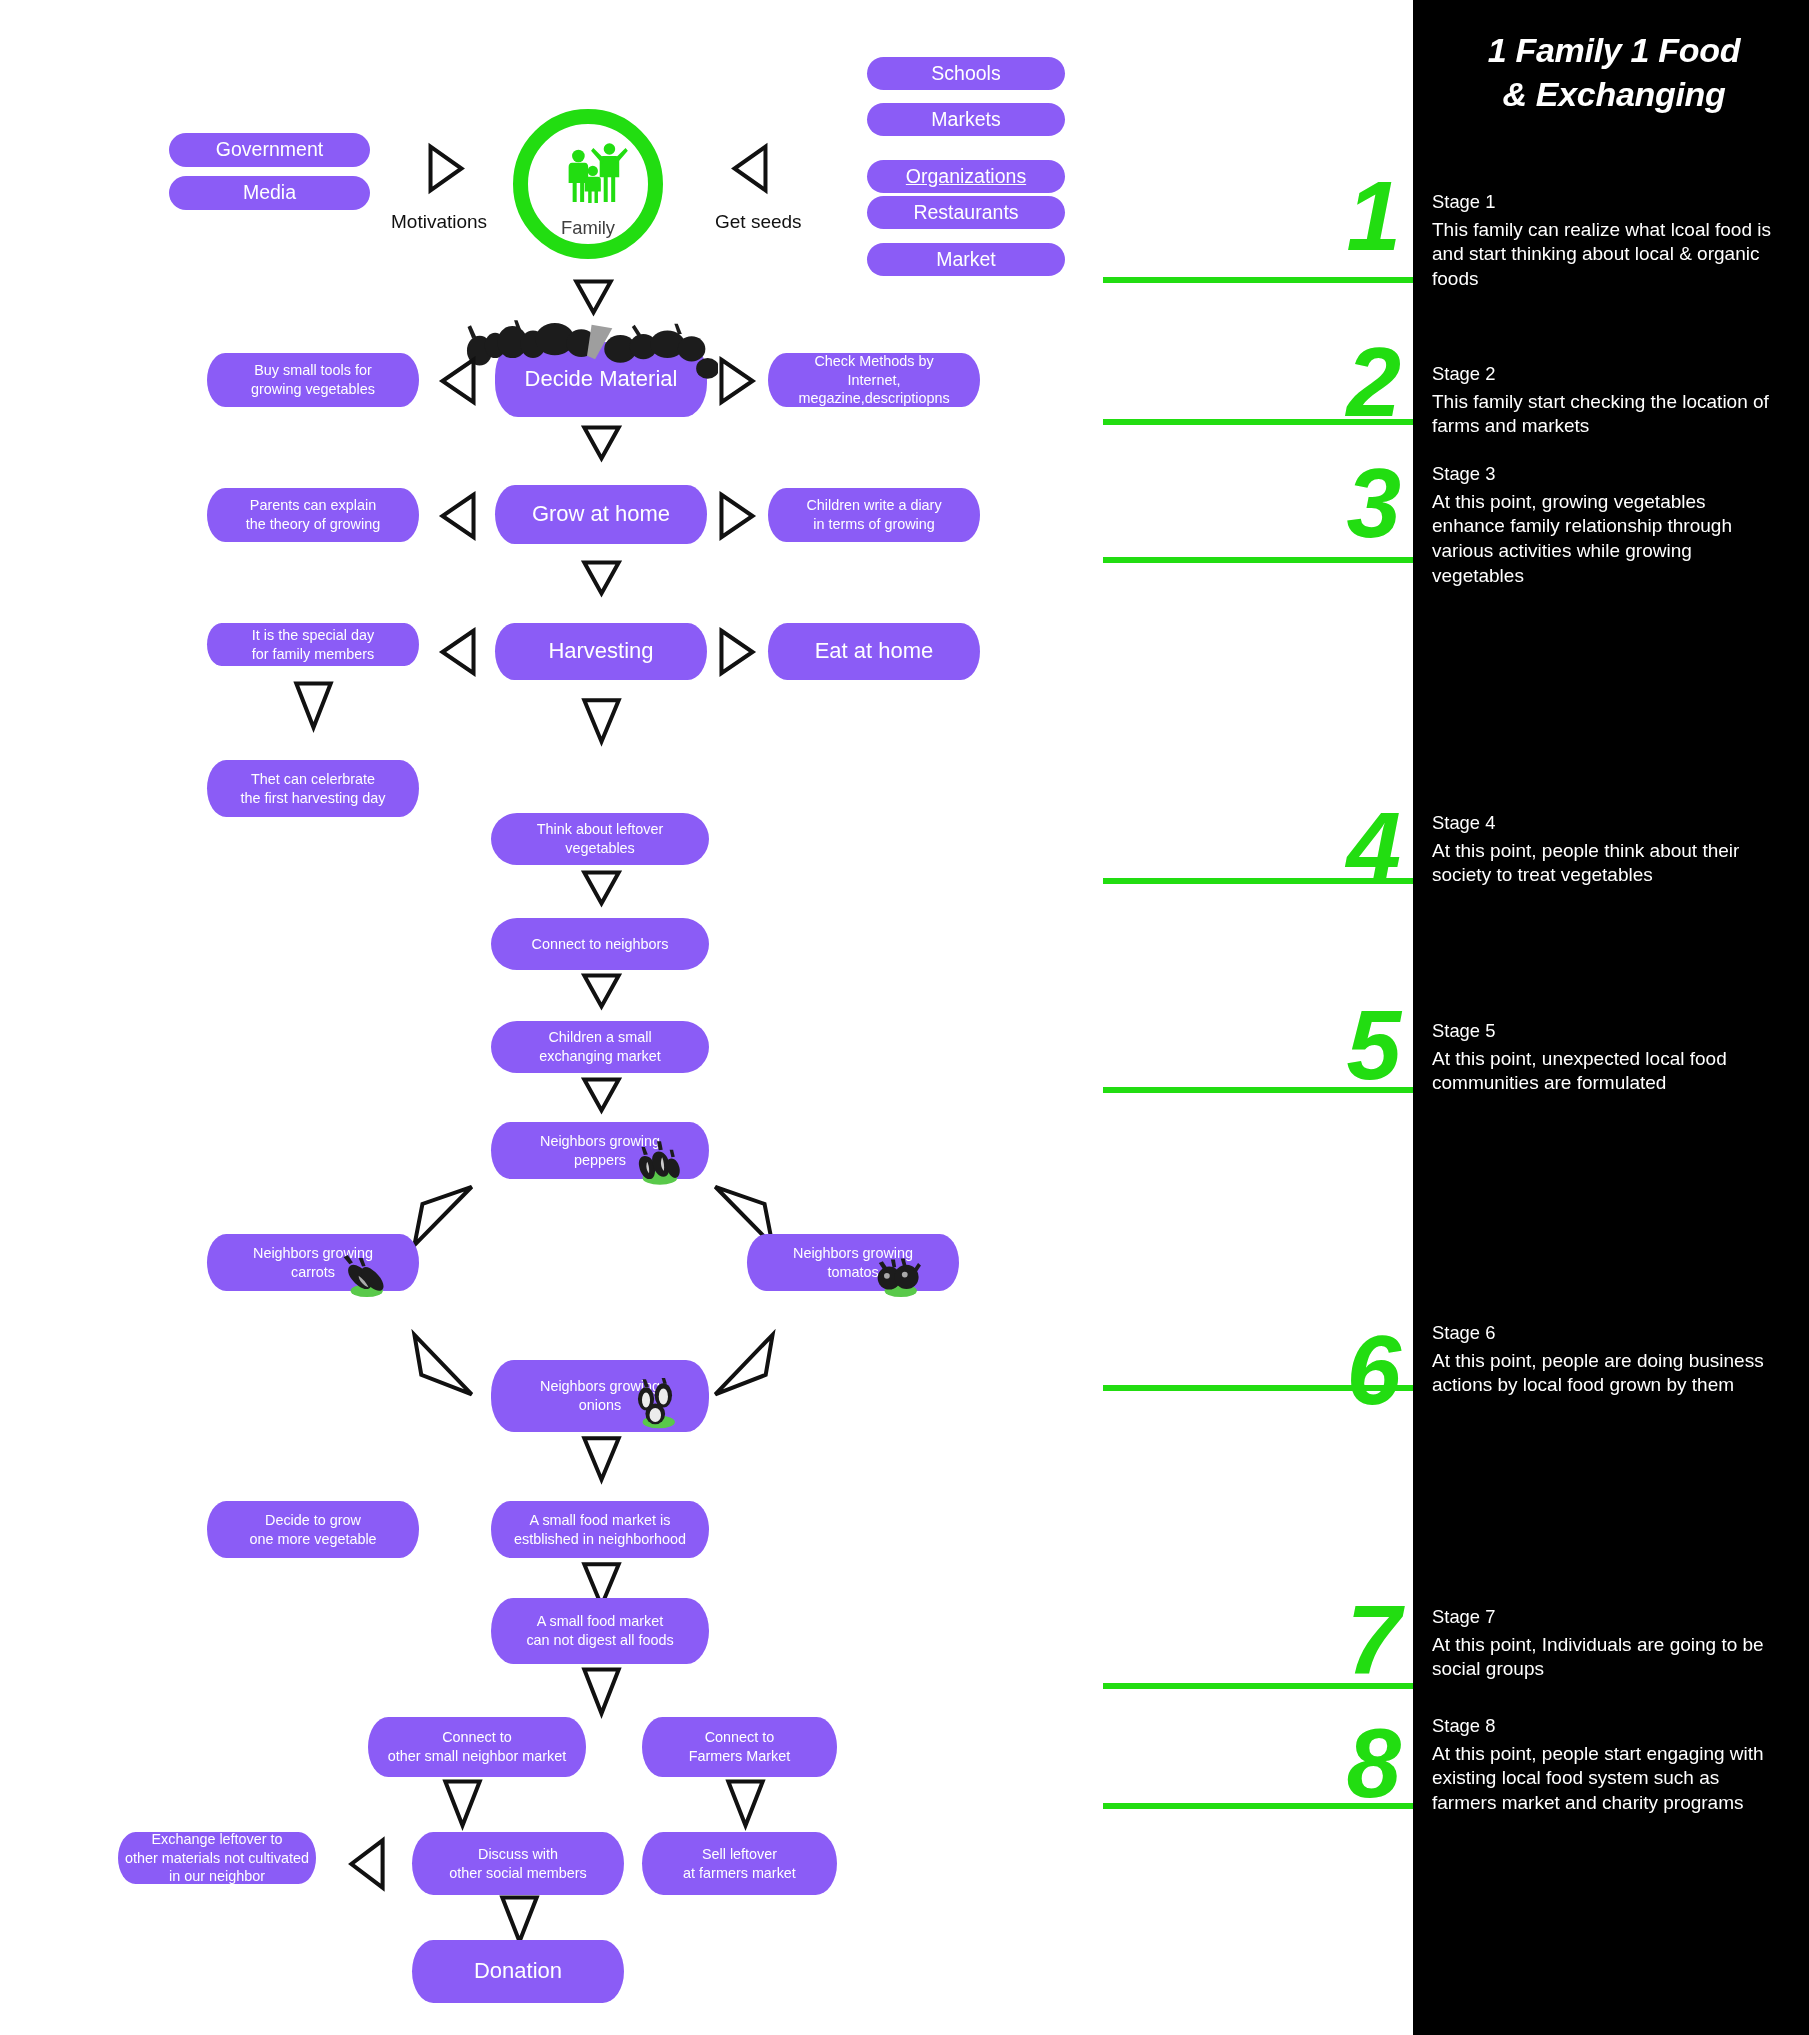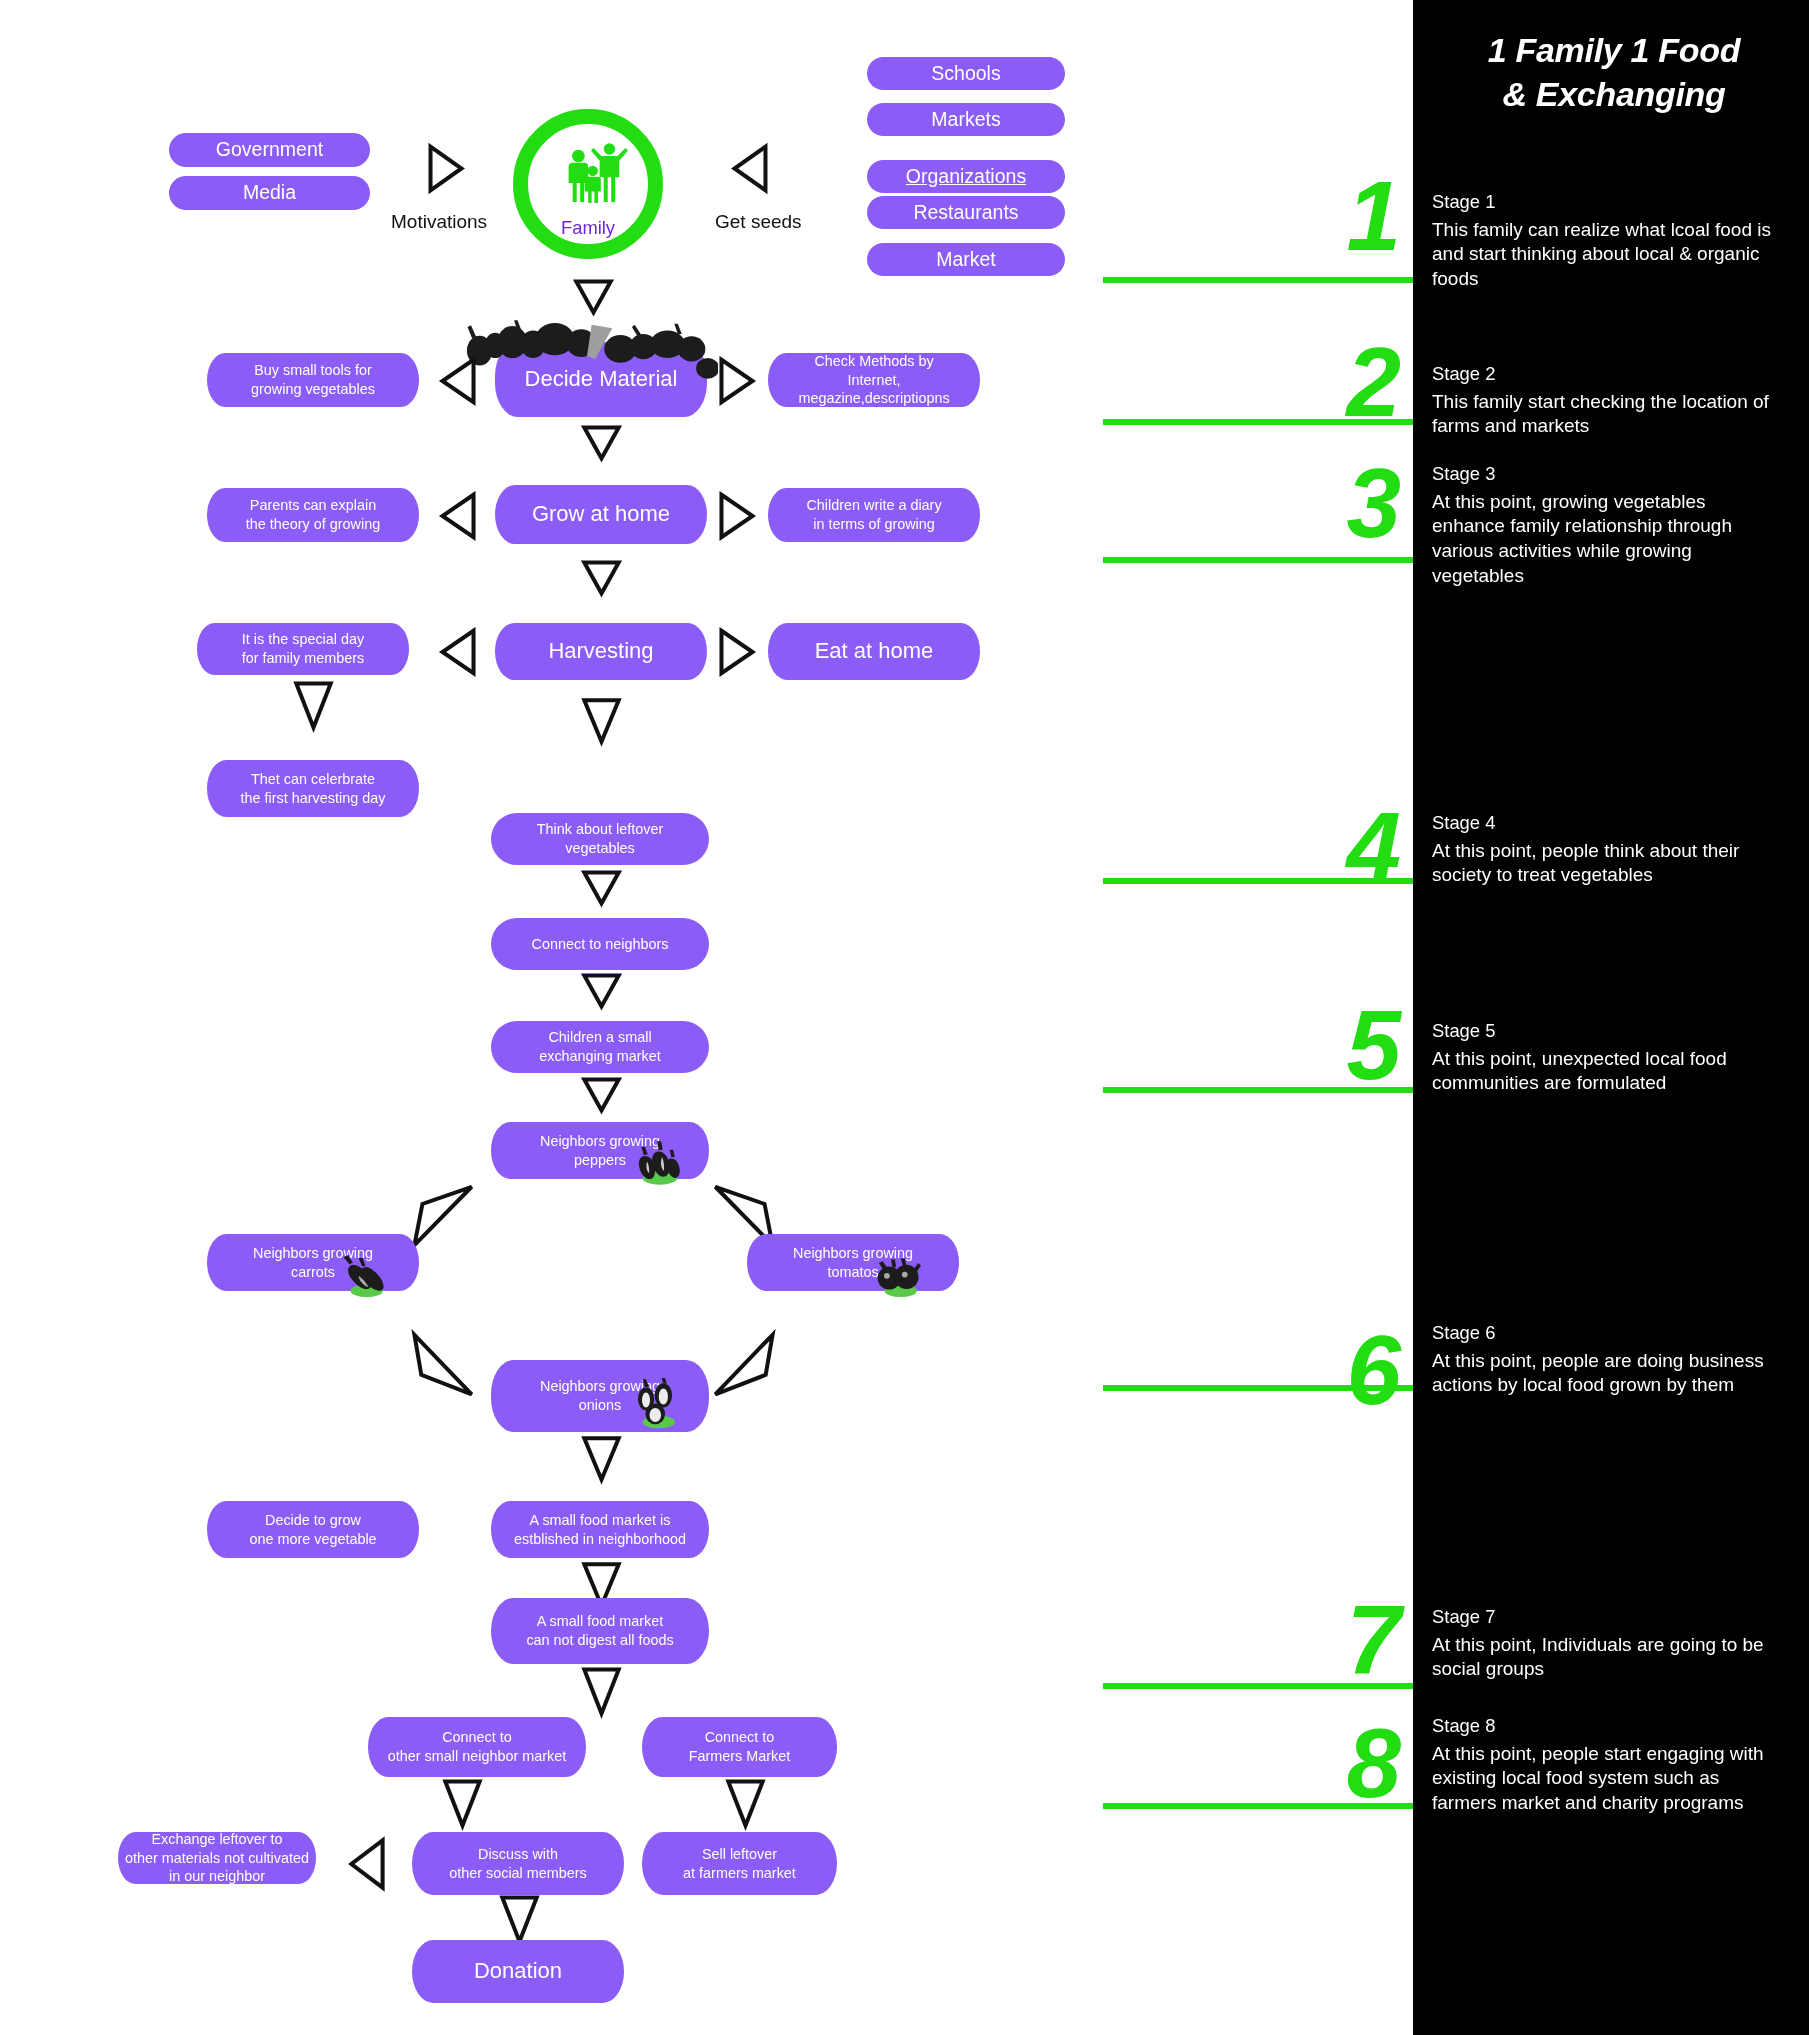--- a/index.html
+++ b/index.html
@@ -30,21 +30,21 @@
   .barrel{border-radius:23px/34px;}
 
   
   .tri{position:absolute;}
   .tri svg{display:block;overflow:visible;}
 
   
   #family-circle{position:absolute;left:513px;top:109px;width:150px;height:150px;
     border:15px solid #22DD11;border-radius:50%;box-sizing:border-box;}
   #family-label{position:absolute;left:513px;top:217px;width:150px;text-align:center;
-    color:#6d28d9;font-size:18.4px;}
+    color:#404040;font-size:18.4px;}
   #family-glyph{position:absolute;left:560px;top:141px;width:69px;height:69px;}
 
   .edge-cap{position:absolute;color:#111111;font-size:19px;white-space:nowrap;}
 
   
   .veg{position:absolute;pointer-events:none;}
 </style>
 </head>
 <body>
 
@@ -159,21 +159,21 @@
     <svg width="36" height="46" viewBox="0 0 62 80">
         <polygon points="4,3 58,40 4,77" fill="#ffffff" stroke="#111111" stroke-width="7"></polygon>
       </svg>
   </div>
   <div class="tri" style="left:582px;top:560px;">
     <svg width="39" height="36" viewBox="0 0 68 62">
         <polygon points="4,4 64,4 34,58" fill="#ffffff" stroke="#111111" stroke-width="7"></polygon>
       </svg>
   </div>
 
-  <div class="pill sm barrel" style="left:197px;top:623px;width:212px;height:52px;white-space:pre-line;">It is the special day
+  <div class="pill sm barrel" style="left:207px;top:623px;width:212px;height:43px;white-space:pre-line;">It is the special day
 for family members</div>
   <div class="pill lg barrel" style="left:495px;top:623px;width:212px;height:57px;">Harvesting</div>
   <div class="pill lg barrel" style="left:768px;top:623px;width:212px;height:57px;">Eat at home</div>
 
   <div class="tri" style="left:440px;top:629px;">
     <svg width="36" height="46" viewBox="0 0 62 80">
         <polygon points="58,3 4,40 58,77" fill="#ffffff" stroke="#111111" stroke-width="7"></polygon>
       </svg>
   </div>
   <div class="tri" style="left:719px;top:629px;">

